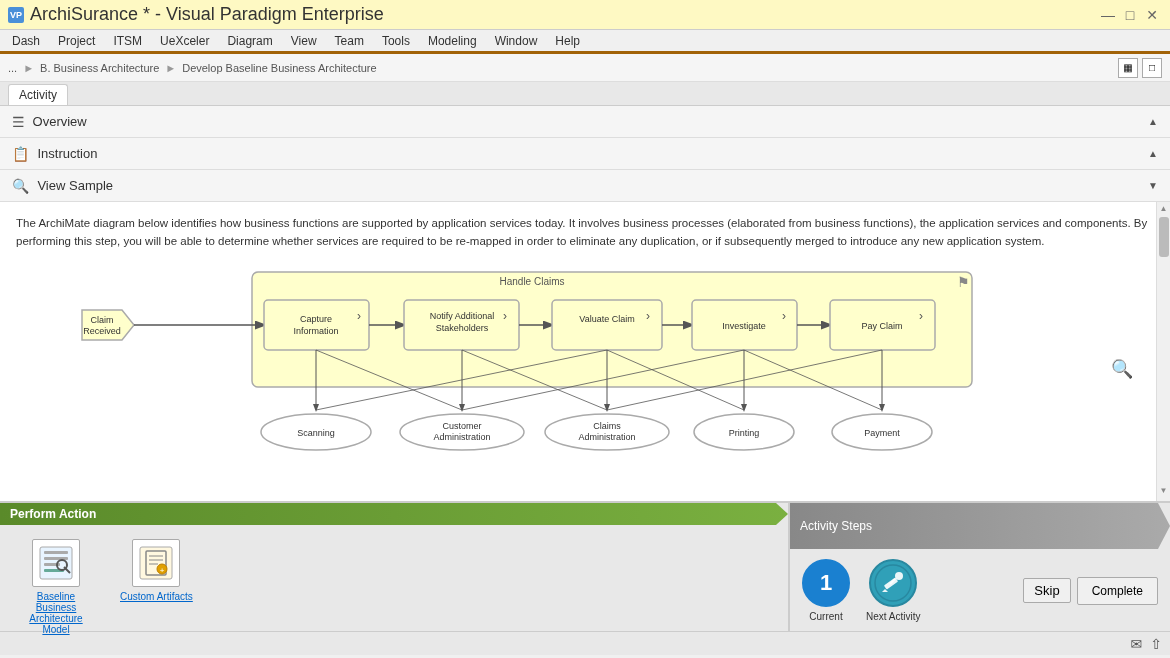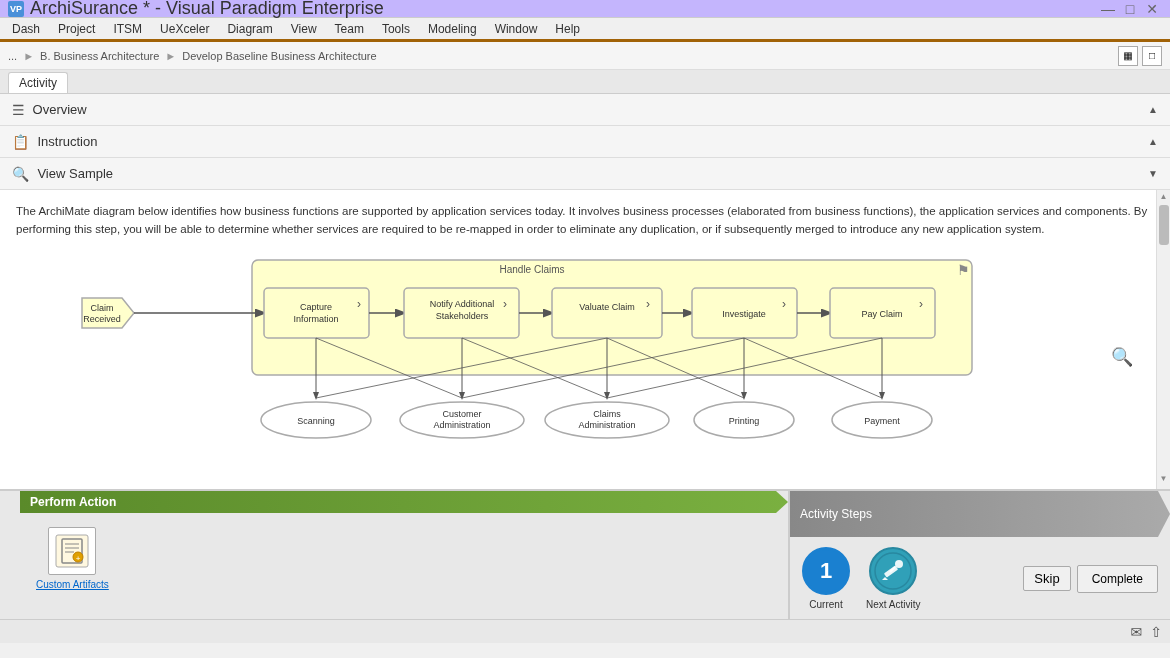--- a/index.html
+++ b/index.html
@@ -1,21 +1,21 @@
 <!DOCTYPE html>
 <html><head>
   <meta charset="utf-8">
   <style>
     * { box-sizing: border-box; margin: 0; padding: 0; }
     body { font-family: 'Segoe UI', Arial, sans-serif; font-size: 12px; background: #f0f0f0; width: 1170px; height: 658px; overflow: hidden; }
 
     
     .title-bar {
-      background: #c4b5fd;
-      height: 18px;
+      background: #fef9c3;
+      height: 30px;
       display: flex;
       align-items: center;
       padding: 0 8px;
       border-bottom: 1px solid #ccc;
       justify-content: space-between;
     }
     .title-bar-left { display: flex; align-items: center; gap: 6px; font-size: 12px; }
     .title-bar-icon { width: 16px; height: 16px; background: #4a90d9; border-radius: 2px; display: flex; align-items: center; justify-content: center; color: white; font-size: 9px; font-weight: bold; }
     .title-bar-text { font-size: 18px; color: #333; }
     .title-bar-controls { display: flex; gap: 2px; }
@@ -116,21 +116,20 @@
       height: 130px;
       background: #e8e8e8;
       border-top: 2px solid #ccc;
     }
 
     .perform-action {
       flex: 1;
       background: #e8e8e8;
       padding: 0;
       border-right: 2px solid #ccc;
-      margin-left: 20px;
     }
     .perform-action-header {
       background: linear-gradient(to right, #5a8a2a, #7ab040);
       color: white;
       font-size: 12px;
       font-weight: bold;
       padding: 4px 10px;
       clip-path: polygon(0 0, calc(100% - 12px) 0, 100% 50%, calc(100% - 12px) 100%, 0 100%);
       margin-bottom: 6px;
     }
@@ -439,20 +438,34 @@
 </div>
 
 <div class="bottom-area">
 
   <div class="perform-action">
     <div class="perform-action-header">
       <span>Perform Action</span>
     </div>
     <div class="perform-action-items">
 
+      <div class="action-item">
+        <div class="action-icon">
+          <svg width="36" height="36" viewBox="0 0 36 36">
+            <rect x="2" y="2" width="32" height="32" rx="2" fill="#e8f4ff" stroke="#aaa" stroke-width="1"></rect>
+            <rect x="6" y="6" width="24" height="3" fill="#aaa" rx="1"></rect>
+            <rect x="6" y="12" width="24" height="3" fill="#aaa" rx="1"></rect>
+            <rect x="6" y="18" width="16" height="3" fill="#aaa" rx="1"></rect>
+            <rect x="6" y="24" width="20" height="3" fill="#6a9" rx="1"></rect>
+            <line x1="26" y1="22" x2="32" y2="28" stroke="#555" stroke-width="2"></line>
+            <circle cx="24" cy="20" r="5" fill="none" stroke="#555" stroke-width="2"></circle>
+          </svg>
+        </div>
+        <span class="action-label">Baseline Business Architecture Model</span>
+      </div>
 
       <div class="action-item">
         <div class="action-icon">
           <svg width="36" height="36" viewBox="0 0 36 36">
             <rect x="2" y="2" width="32" height="32" rx="2" fill="#fff8e0" stroke="#aaa" stroke-width="1"></rect>
             <rect x="8" y="6" width="20" height="24" rx="1" fill="none" stroke="#888" stroke-width="1.5"></rect>
             <line x1="11" y1="11" x2="25" y2="11" stroke="#888" stroke-width="1"></line>
             <line x1="11" y1="15" x2="25" y2="15" stroke="#888" stroke-width="1"></line>
             <line x1="11" y1="19" x2="20" y2="19" stroke="#888" stroke-width="1"></line>
             <circle cx="24" cy="24" r="5" fill="#e0a000" stroke="#c08000" stroke-width="1"></circle>

